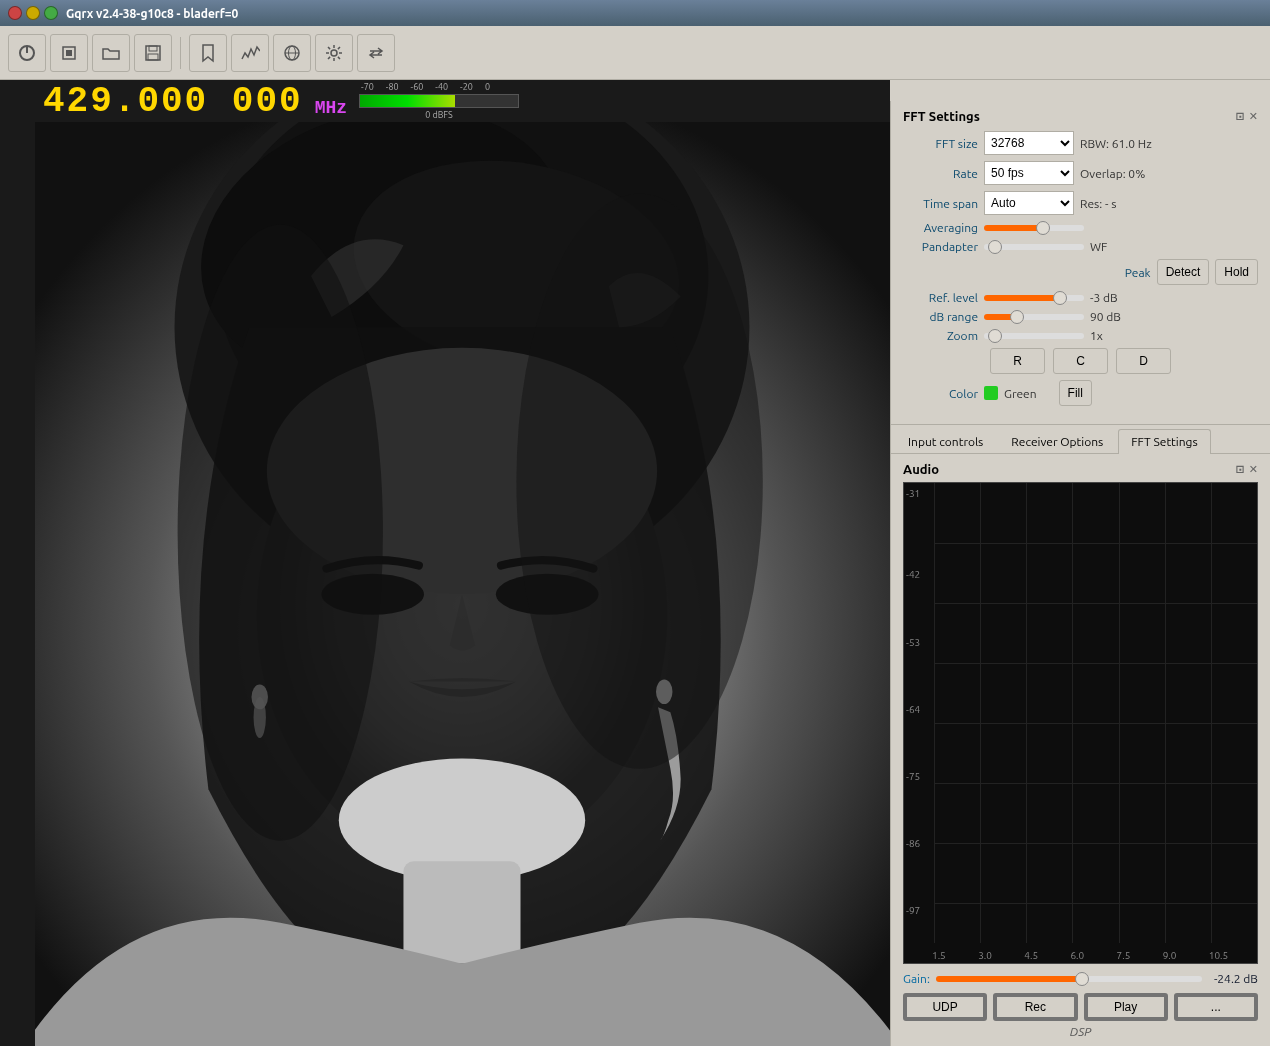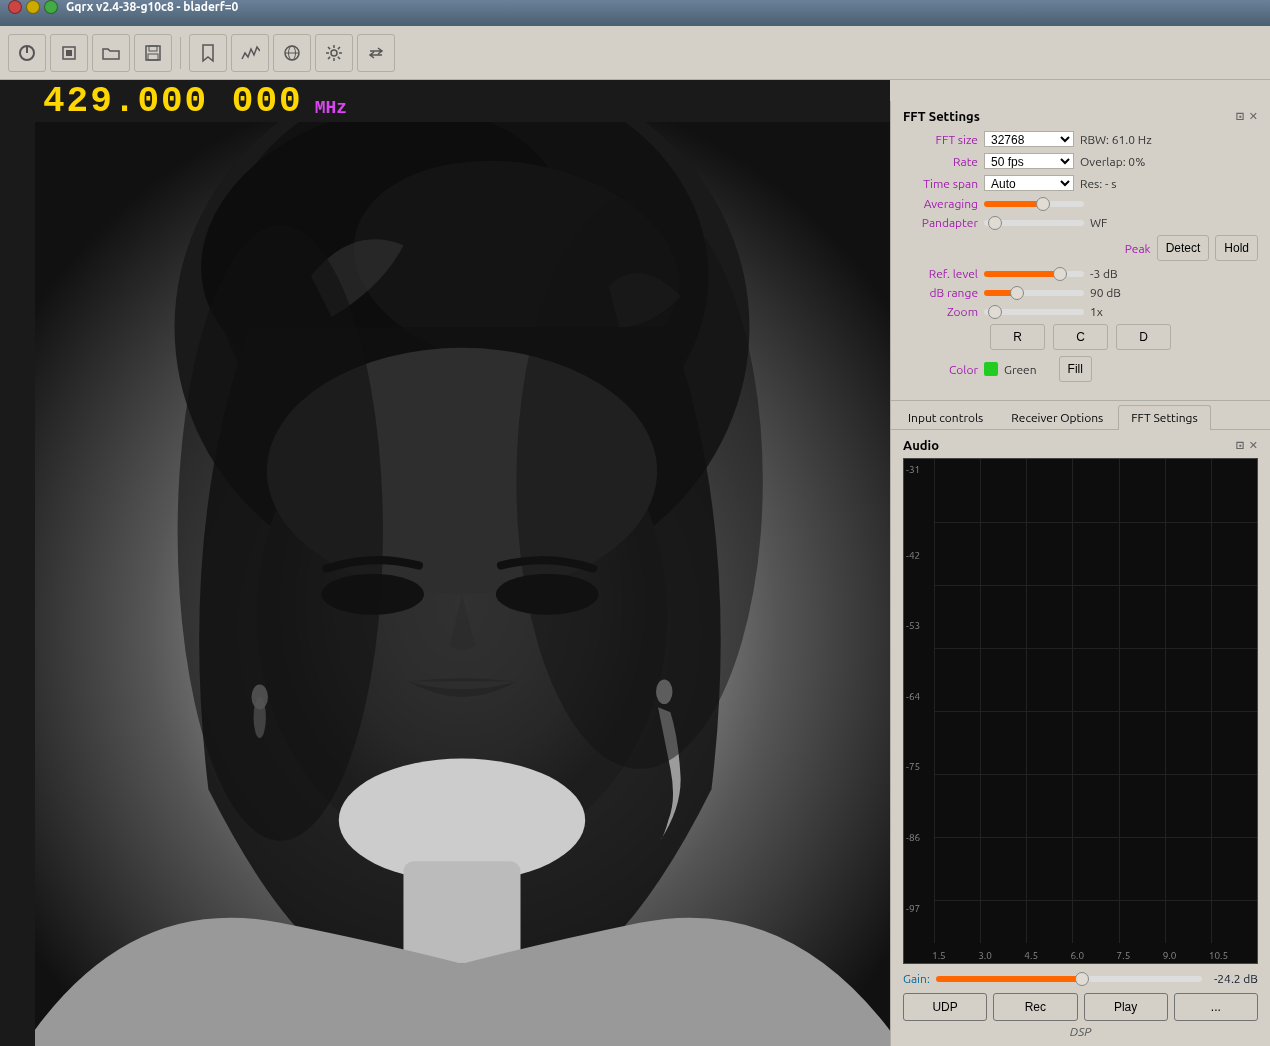--- a/index.html
+++ b/index.html
@@ -9,21 +9,21 @@
       background: #d4d0c8;
       width: 1270px;
       height: 1046px;
       overflow: hidden;
     }
     
     #titlebar {
       background: linear-gradient(to bottom, #6a8099, #4a6070);
       height: 26px;
       display: flex;
-      align-items: flex-start;
+      align-items: center;
       padding: 0 8px;
       color: white;
       font-size: 12px;
       font-weight: bold;
       user-select: none;
     }
     #titlebar .win-buttons {
       display: flex;
       gap: 4px;
       margin-right: 8px;
@@ -169,31 +169,31 @@
 
     .row {
       display: flex;
       align-items: center;
       margin-bottom: 6px;
       gap: 6px;
     }
     .row-label {
       min-width: 75px;
       text-align: right;
-      color: #a21caf;
+      color: #0c4a6e;
       font-size: 12px;
     }
     .row-value {
       color: #333;
       font-size: 12px;
       white-space: nowrap;
     }
     select.fft-select {
       width: 90px;
-      height: 16px;
+      height: 24px;
       border: 1px solid #b0ada4;
       background: white;
       font-size: 12px;
       padding: 0 2px;
     }
     input[type=range] {
       -webkit-appearance: none;
       appearance: none;
       height: 6px;
       border-radius: 3px;
@@ -334,21 +334,21 @@
 
     
     #audio-btns {
       display: flex;
       gap: 6px;
       margin-top: 8px;
     }
     .audio-btn {
       flex: 1;
       height: 28px;
-      border: 1px solid #737373;
+      border: 4px solid #737373;
       background: #d4d0c8;
       border-radius: 3px;
       cursor: pointer;
       font-size: 12px;
     }
 
     #dsp-label {
       text-align: center;
       font-style: italic;
       color: #555;
@@ -425,20 +425,34 @@
   </div>
 </div>
 
 <div id="main">
 
   <div id="left-panel">
 
     <div id="freq-bar">
       <span id="freq-display">429.000 000</span>
       <span id="freq-unit">MHz</span>
+      <div id="level-meter-container">
+        <div id="level-scale">
+          <span>-70</span>
+          <span>-80</span>
+          <span>-60</span>
+          <span>-40</span>
+          <span>-20</span>
+          <span>0</span>
+        </div>
+        <div id="level-bar-bg">
+          <div id="level-bar-fill"></div>
+        </div>
+        <div id="dbfs-label">0 dBFS</div>
+      </div>
     </div>
 
     <div id="spectrum-area">
       <svg width="855" height="100%" viewBox="0 0 855 900" preserveAspectRatio="xMidYMid slice">
         <defs>
           <radialGradient id="bg" cx="50%" cy="55%" r="60%">
             <stop offset="0%" stop-color="#cccccc"></stop>
             <stop offset="30%" stop-color="#999999"></stop>
             <stop offset="60%" stop-color="#555555"></stop>
             <stop offset="100%" stop-color="#111111"></stop>

